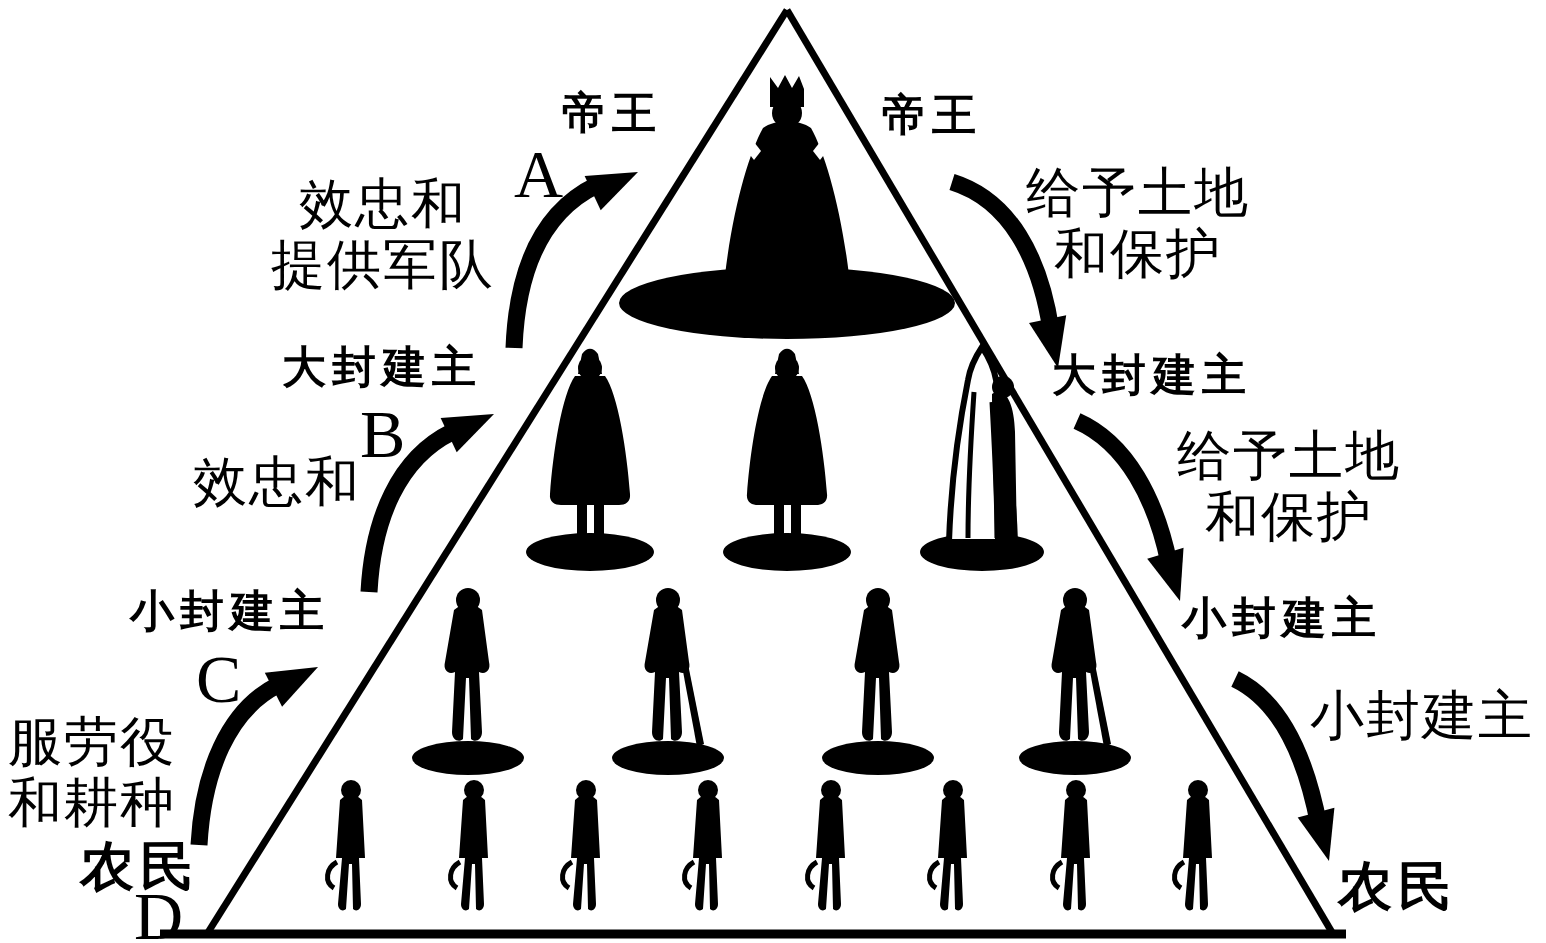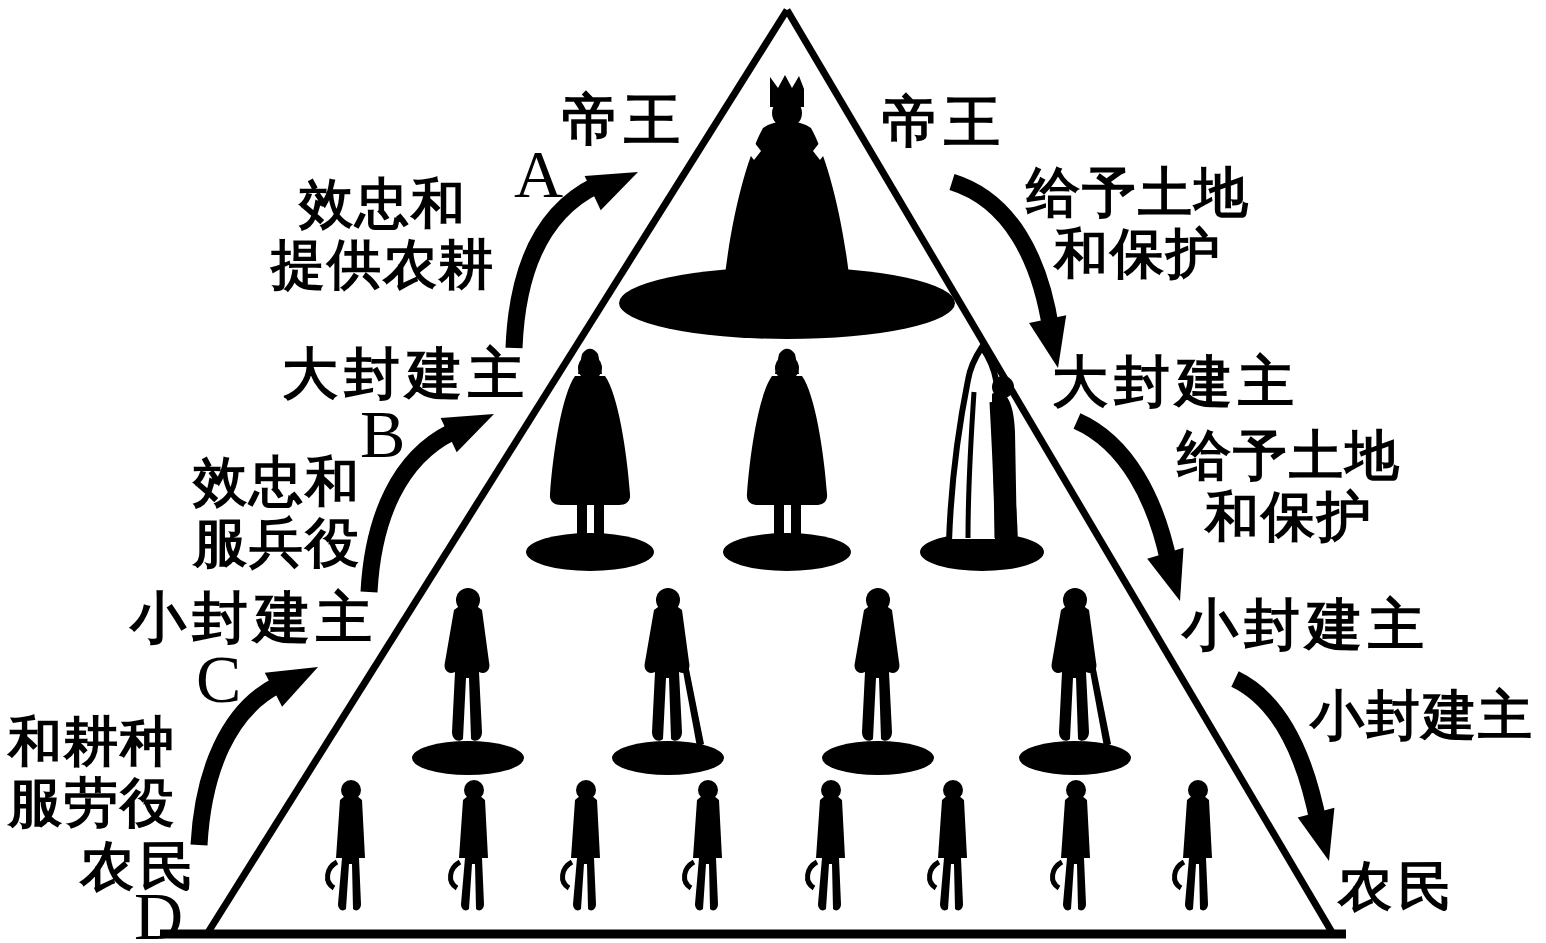--- a/index.html
+++ b/index.html
@@ -8,39 +8,39 @@
     width:1546px;height:943px;
     background:#ffffff;
     overflow:hidden;
     font-family:"Liberation Serif","DejaVu Serif",serif;
     color:#000;
   }
   .stage svg{position:absolute;left:0;top:0;}
   .lbl{
     position:absolute;
     white-space:nowrap;
-    font-size:56px;
+    font-size:44px;
     font-weight:600;
     letter-spacing:6px;
     line-height:1.0;
     color:#000;
   }
   .letter{
     position:absolute;
     font-size:68px;
     font-weight:400;
     letter-spacing:0;
     line-height:1.0;
     font-family:"Liberation Serif","DejaVu Serif",serif;
   }
   .obl{
     position:absolute;
     text-align:center;
     font-size:54px;
-    font-weight:700;
+    font-weight:400;
     line-height:61px;
     letter-spacing:2px;
     white-space:nowrap;
   }
   .ink{fill:#000;}
   .arrow-line{fill:none;stroke:#000;stroke-width:17;}
   .edge{stroke:#000;fill:none;}
 </style>
 </head>
 <body>
@@ -151,37 +151,36 @@
     <use href="#peasant" transform="translate(953,912)"></use>
     <use href="#peasant" transform="translate(1076,912)"></use>
     <use href="#peasant" transform="translate(1198,912)"></use>
   </svg>
 
   <div class="lbl" style="left:562px;top:92px;">帝王</div>
   <div class="letter" style="left:514px;top:140px;">A</div>
 
   <div class="obl" style="left:258px;top:174px;width:250px;">
     <div>效忠和</div>
-    <div>提供农耕</div>
+    <div>提供军队</div>
   </div>
 
   <div class="lbl" style="left:282px;top:346px;">大封建主</div>
   <div class="letter" style="left:360px;top:400px;">B</div>
 
   <div class="obl" style="left:166px;top:452px;width:222px;">
     <div>效忠和</div>
-    <div>服兵役</div>
   </div>
 
   <div class="lbl" style="left:130px;top:590px;">小封建主</div>
   <div class="letter" style="left:196px;top:645px;">C</div>
 
   <div class="obl" style="left:0px;top:712px;width:184px;">
+    <div>服劳役</div>
     <div>和耕种</div>
-    <div>服劳役</div>
   </div>
 
   <div class="lbl" style="left:80px;top:840px;font-size:54px;">农民</div>
   <div class="letter" style="left:134px;top:882px;">D</div>
 
   <div class="lbl" style="left:882px;top:94px;">帝王</div>
 
   <div class="obl" style="left:1012px;top:163px;width:252px;">
     <div>给予土地</div>
     <div>和保护</div>

